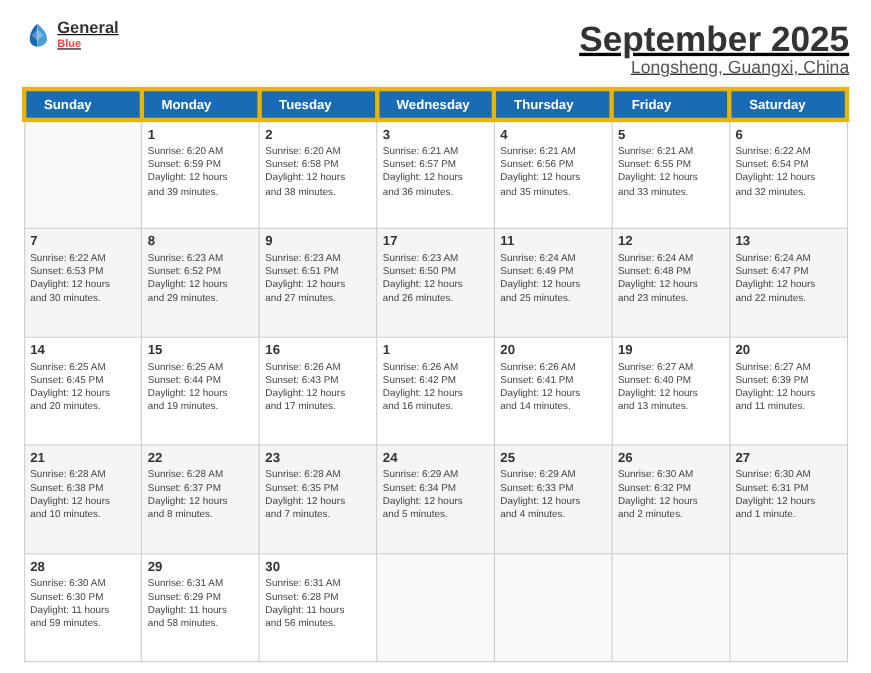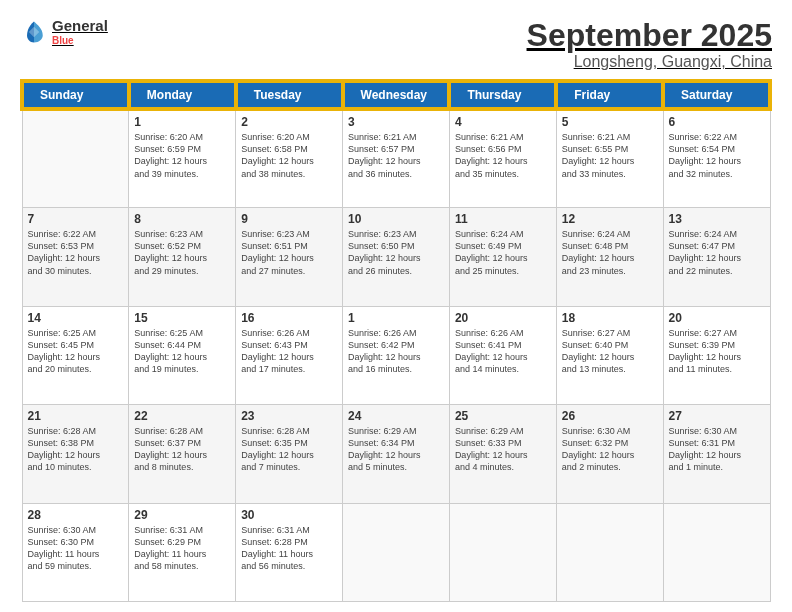--- a/index.html
+++ b/index.html
@@ -205,21 +205,21 @@
 and 29 minutes.</div>
           </td>
           <td>
             <span class="day-number">9</span>
             <div class="cell-content" style="white-space: pre-line;">Sunrise: 6:23 AM
 Sunset: 6:51 PM
 Daylight: 12 hours
 and 27 minutes.</div>
           </td>
           <td>
-            <span class="day-number">10</span>
+            <span class="day-number">17</span>
             <div class="cell-content" style="white-space: pre-line;">Sunrise: 6:23 AM
 Sunset: 6:50 PM
 Daylight: 12 hours
 and 26 minutes.</div>
           </td>
           <td>
             <span class="day-number">11</span>
             <div class="cell-content" style="white-space: pre-line;">Sunrise: 6:24 AM
 Sunset: 6:49 PM
 Daylight: 12 hours
@@ -270,21 +270,21 @@
 and 16 minutes.</div>
           </td>
           <td>
             <span class="day-number">20</span>
             <div class="cell-content" style="white-space: pre-line;">Sunrise: 6:26 AM
 Sunset: 6:41 PM
 Daylight: 12 hours
 and 14 minutes.</div>
           </td>
           <td>
-            <span class="day-number">18</span>
+            <span class="day-number">19</span>
             <div class="cell-content" style="white-space: pre-line;">Sunrise: 6:27 AM
 Sunset: 6:40 PM
 Daylight: 12 hours
 and 13 minutes.</div>
           </td>
           <td>
             <span class="day-number">20</span>
             <div class="cell-content" style="white-space: pre-line;">Sunrise: 6:27 AM
 Sunset: 6:39 PM
 Daylight: 12 hours

